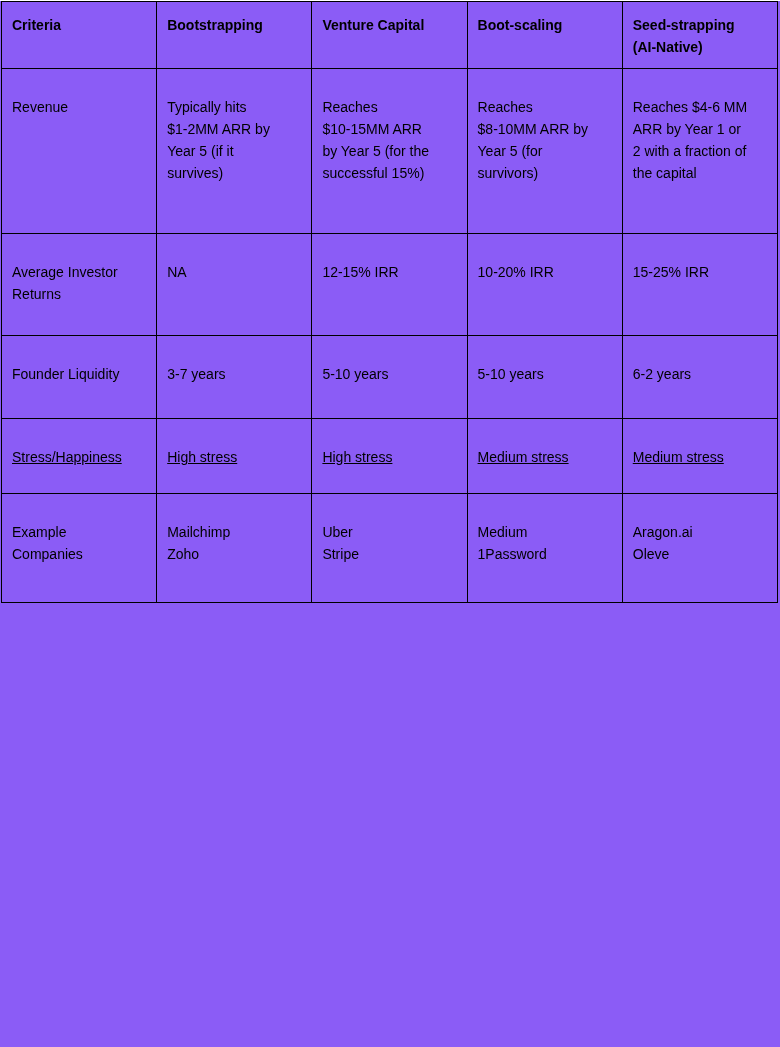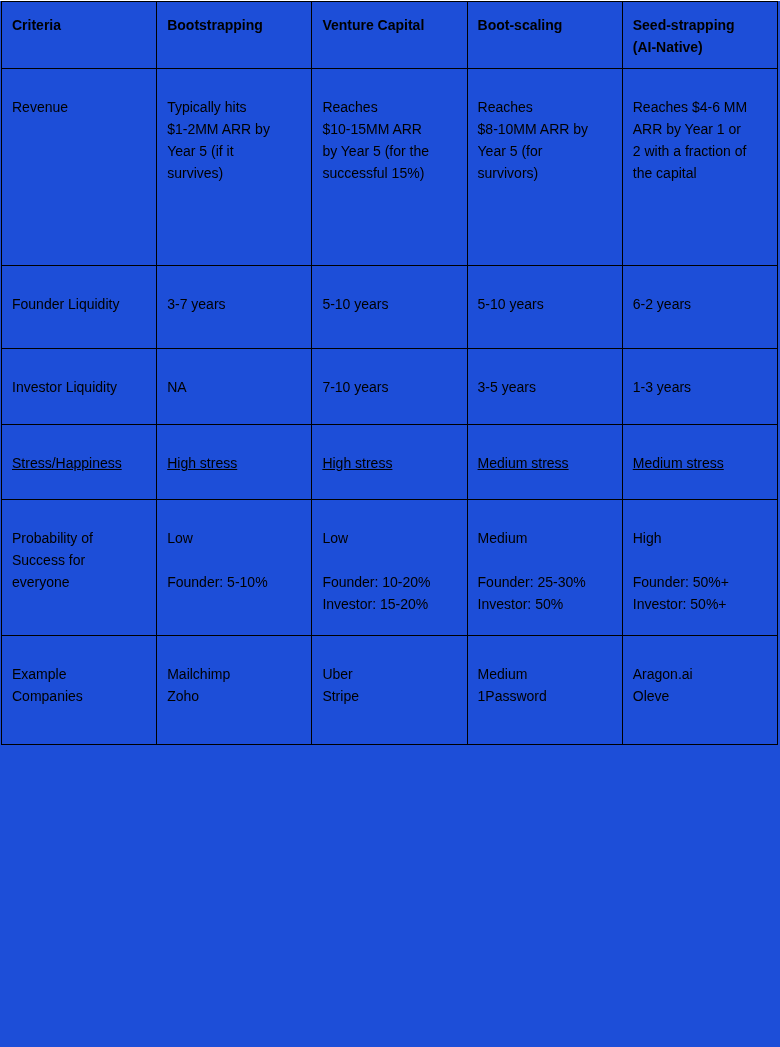--- a/index.html
+++ b/index.html
@@ -8,21 +8,21 @@
     background: #ffffff;
     width: 780px;
     height: 1047px;
     font-family: "Liberation Sans", sans-serif;
     color: #000000;
   }
   .page {
     position: relative;
     width: 780px;
     height: 1047px;
-    background: #1d4ed8;
+    background: #8b5cf6;
   }
   table.comparison {
     border-collapse: collapse;
     table-layout: fixed;
     width: 777px;
     margin: 1px 0 0 1px;
     border: 1px solid #000000;
   }
   col { width: 20%; }
   th, td {
@@ -37,21 +37,21 @@
     overflow-wrap: break-word;
     word-wrap: break-word;
   }
   thead th {
     font-weight: bold;
     padding-top: 12px;
     padding-bottom: 8px;
   }
   
   tr.r-head   { height: 67px; }
-  tr.r-0      { height: 197px; }
+  tr.r-0      { height: 165px; }
   tr.r-1      { height: 162px; }
   tr.r-2      { height: 97px; }
   tr.r-3      { height: 102px; }
   tr.r-4      { height: 83px; }
   tr.r-5      { height: 76px; }
   tr.r-6      { height: 75px; text-decoration: underline; }
   tr.r-7      { height: 136px; }
   tr.r-8      { height: 109px; }
 </style>
 </head>
@@ -89,60 +89,41 @@
 successful 15%)</td>
         <td>Reaches
 $8-10MM ARR by
 Year 5 (for
 survivors)</td>
         <td>Reaches $4-6 MM
 ARR by Year 1 or
 2 with a fraction of
 the capital</td>
       </tr>
+      <tr class="r-3">
+        <td>Average Investor
+Returns</td>
+        <td>NA</td>
+        <td>12-15% IRR</td>
+        <td>10-20% IRR</td>
+        <td>15-25% IRR</td>
+      </tr>
       <tr class="r-4">
         <td>Founder Liquidity</td>
         <td>3-7 years</td>
         <td>5-10 years</td>
         <td>5-10 years</td>
         <td>6-2 years</td>
       </tr>
-      <tr class="r-5">
-        <td>Investor Liquidity</td>
-        <td>NA</td>
-        <td>7-10 years</td>
-        <td>3-5 years</td>
-        <td>1-3 years</td>
-      </tr>
       <tr class="r-6">
         <td>Stress/Happiness</td>
         <td>High stress</td>
         <td>High stress</td>
         <td>Medium stress</td>
         <td>Medium stress</td>
-      </tr>
-      <tr class="r-7">
-        <td>Probability of
-Success for
-everyone</td>
-        <td>Low
-
-Founder: 5-10%</td>
-        <td>Low
-
-Founder: 10-20%
-Investor: 15-20%</td>
-        <td>Medium
-
-Founder: 25-30%
-Investor: 50%</td>
-        <td>High
-
-Founder: 50%+
-Investor: 50%+</td>
       </tr>
       <tr class="r-8">
         <td>Example
 Companies</td>
         <td>Mailchimp
 Zoho</td>
         <td>Uber
 Stripe</td>
         <td>Medium
 1Password</td>

